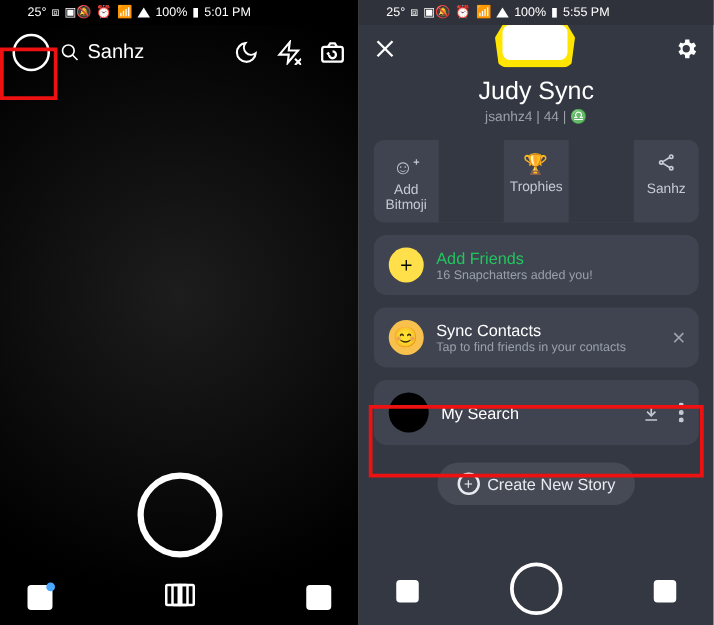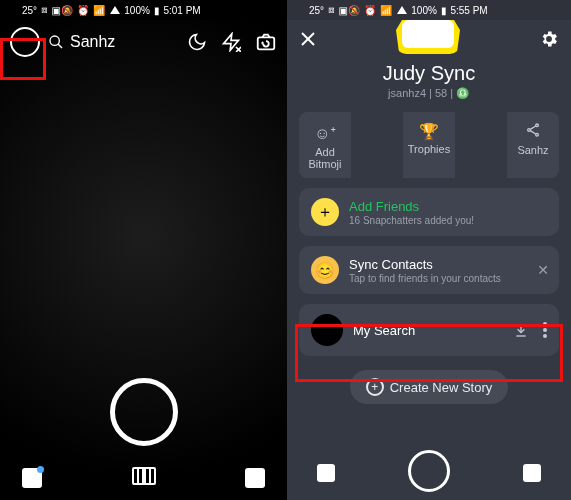--- a/index.html
+++ b/index.html
@@ -178,21 +178,21 @@
         </span>
         <div class="ghost-code"></div>
         <span class="ic">
           <svg width="20" height="20" viewBox="0 0 24 24" fill="#fff">
               <path d="M19.4 13a7.5 7.5 0 0 0 0-2l2.1-1.6-2-3.4-2.5 1a7.5 7.5 0 0 0-1.7-1L15 3h-4l-.3 2.9a7.5 7.5 0 0 0-1.7 1l-2.5-1-2 3.4L6.6 11a7.5 7.5 0 0 0 0 2l-2.1 1.6 2 3.4 2.5-1a7.5 7.5 0 0 0 1.7 1L11 21h4l.3-2.9a7.5 7.5 0 0 0 1.7-1l2.5 1 2-3.4zM12 15.5A3.5 3.5 0 1 1 15.5 12 3.5 3.5 0 0 1 12 15.5z"></path>
             </svg>
         </span>
       </div>
 
       <div class="display-name">Judy Sync</div>
-      <div class="meta">jsanhz4 | 58 | ♎</div>
+      <div class="meta">jsanhz4 | 44 | ♎</div>
 
       <div class="trio">
         <div>
           <span class="glyph">☺⁺</span>
           <span>Add Bitmoji</span>
         </div>
         <div class="trio-sep"></div>
         <div>
           <span class="glyph">🏆</span>
           <span>Trophies</span>

